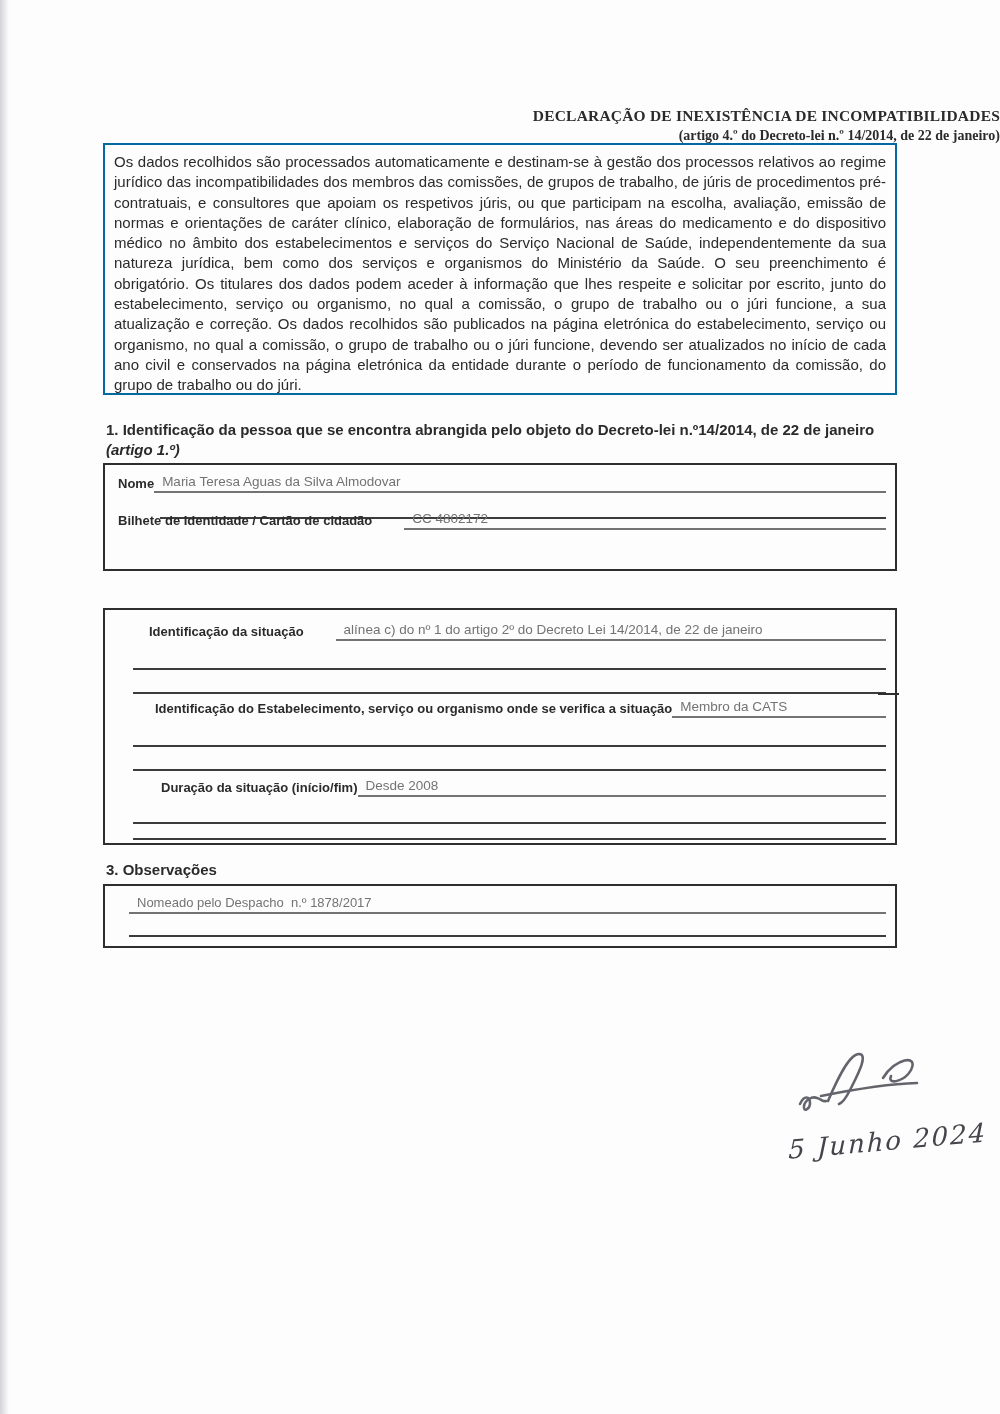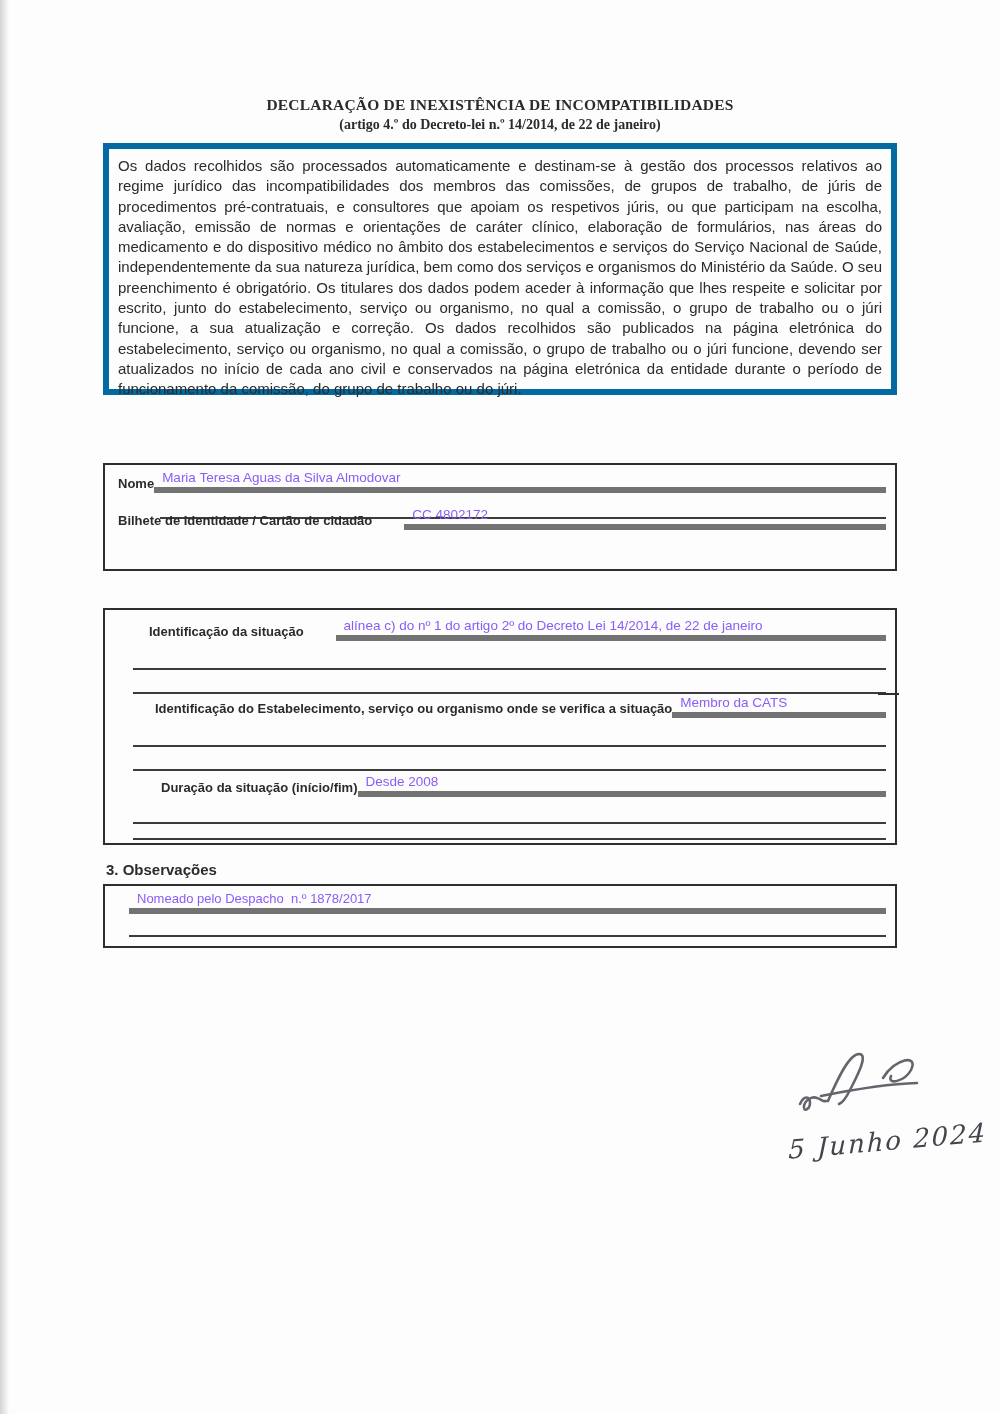--- a/index.html
+++ b/index.html
@@ -11,32 +11,32 @@
     font-family:"Liberation Sans", sans-serif;
     color:#2b2b2b;
     overflow:hidden;
   }
   .scan-edge{
     position:absolute;left:0;top:0;bottom:0;width:9px;
     background:linear-gradient(to right, rgba(150,150,160,.40), rgba(255,255,255,0));
   }
   
   .titleblock{
-    position:absolute;top:96px;left:0;right:0;
-    text-align:center;
+    position:absolute;top:107px;left:0;right:0;
+    text-align:right;
     font-family:"Liberation Serif", serif;
     font-weight:bold;
   }
   .title{font-size:15.5px;letter-spacing:.2px;}
   .subtitle{font-size:14px;margin-top:3px;}
   
   .intro-box{
     position:absolute;left:103px;top:143px;width:794px;height:252px;
     box-sizing:border-box;
-    border:6px solid #0369a1;
+    border:2px solid #0369a1;
     padding:7px 9px;
   }
   .intro-text{
     font-size:15px;line-height:20.3px;
     text-align:justify;
   }
   
   .sec-h{
     position:absolute;left:106px;width:800px;
     font-weight:bold;font-size:15px;line-height:20px;
@@ -61,22 +61,22 @@
     display:flex;align-items:flex-end;
     height:21px;
   }
   .flabel{
     font-weight:bold;font-size:13px;
     white-space:nowrap;
     padding-bottom:2px;
   }
   .fvalue{
     flex:1;
-    font-size:13.5px;color:#8b5cf6;
-    border-bottom:6px solid #737373;
+    font-size:13.5px;color:#737373;
+    border-bottom:2px solid #737373;
     padding:0 2px 2px 8px;
     white-space:pre-wrap;
     overflow:hidden;
   }
   .blank-line{
     position:absolute;right:9px;height:2px;
     background:#3c3c3c;
   }
   .tick-mark{
     position:absolute;height:2px;background:#2e2e2e;
@@ -122,20 +122,23 @@
 
   <div class="titleblock">
     <div class="title">DECLARAÇÃO DE INEXISTÊNCIA DE INCOMPATIBILIDADES</div>
     <div class="subtitle">(artigo 4.º do Decreto-lei n.º 14/2014, de 22 de janeiro)</div>
   </div>
 
   <div class="intro-box">
     <div class="intro-text">Os dados recolhidos são processados automaticamente e destinam-se à gestão dos processos relativos ao regime jurídico das incompatibilidades dos membros das comissões, de grupos de trabalho, de júris de procedimentos pré-contratuais, e consultores que apoiam os respetivos júris, ou que participam na escolha, avaliação, emissão de normas e orientações de caráter clínico, elaboração de formulários, nas áreas do medicamento e do dispositivo médico no âmbito dos estabelecimentos e serviços do Serviço Nacional de Saúde, independentemente da sua natureza jurídica, bem como dos serviços e organismos do Ministério da Saúde. O seu preenchimento é obrigatório. Os titulares dos dados podem aceder à informação que lhes respeite e solicitar por escrito, junto do estabelecimento, serviço ou organismo, no qual a comissão, o grupo de trabalho ou o júri funcione, a sua atualização e correção. Os dados recolhidos são publicados na página eletrónica do estabelecimento, serviço ou organismo, no qual a comissão, o grupo de trabalho ou o júri funcione, devendo ser atualizados no início de cada ano civil e conservados na página eletrónica da entidade durante o período de funcionamento da comissão, do grupo de trabalho ou do júri.</div>
   </div>
 
+  <div class="sec-h" id="sec1-h">
+    <span>1. Identificação da pessoa que se encontra abrangida pelo objeto do Decreto-lei n.º14/2014, de 22 de janeiro </span><span class="note">(artigo 1.º)</span>
+  </div>
 
   <div class="fbox" id="box1">
     <div class="frow r-nome">
       <span class="flabel">Nome</span>
       <span class="fvalue">Maria Teresa Aguas da Silva Almodovar</span>
     </div>
     <div class="blank-line l-blank1"></div>
     <div class="frow r-bi">
       <span class="flabel">Bilhete de Identidade / Cartão de cidadão</span>
       <span class="fvalue">CC 4802172</span>

